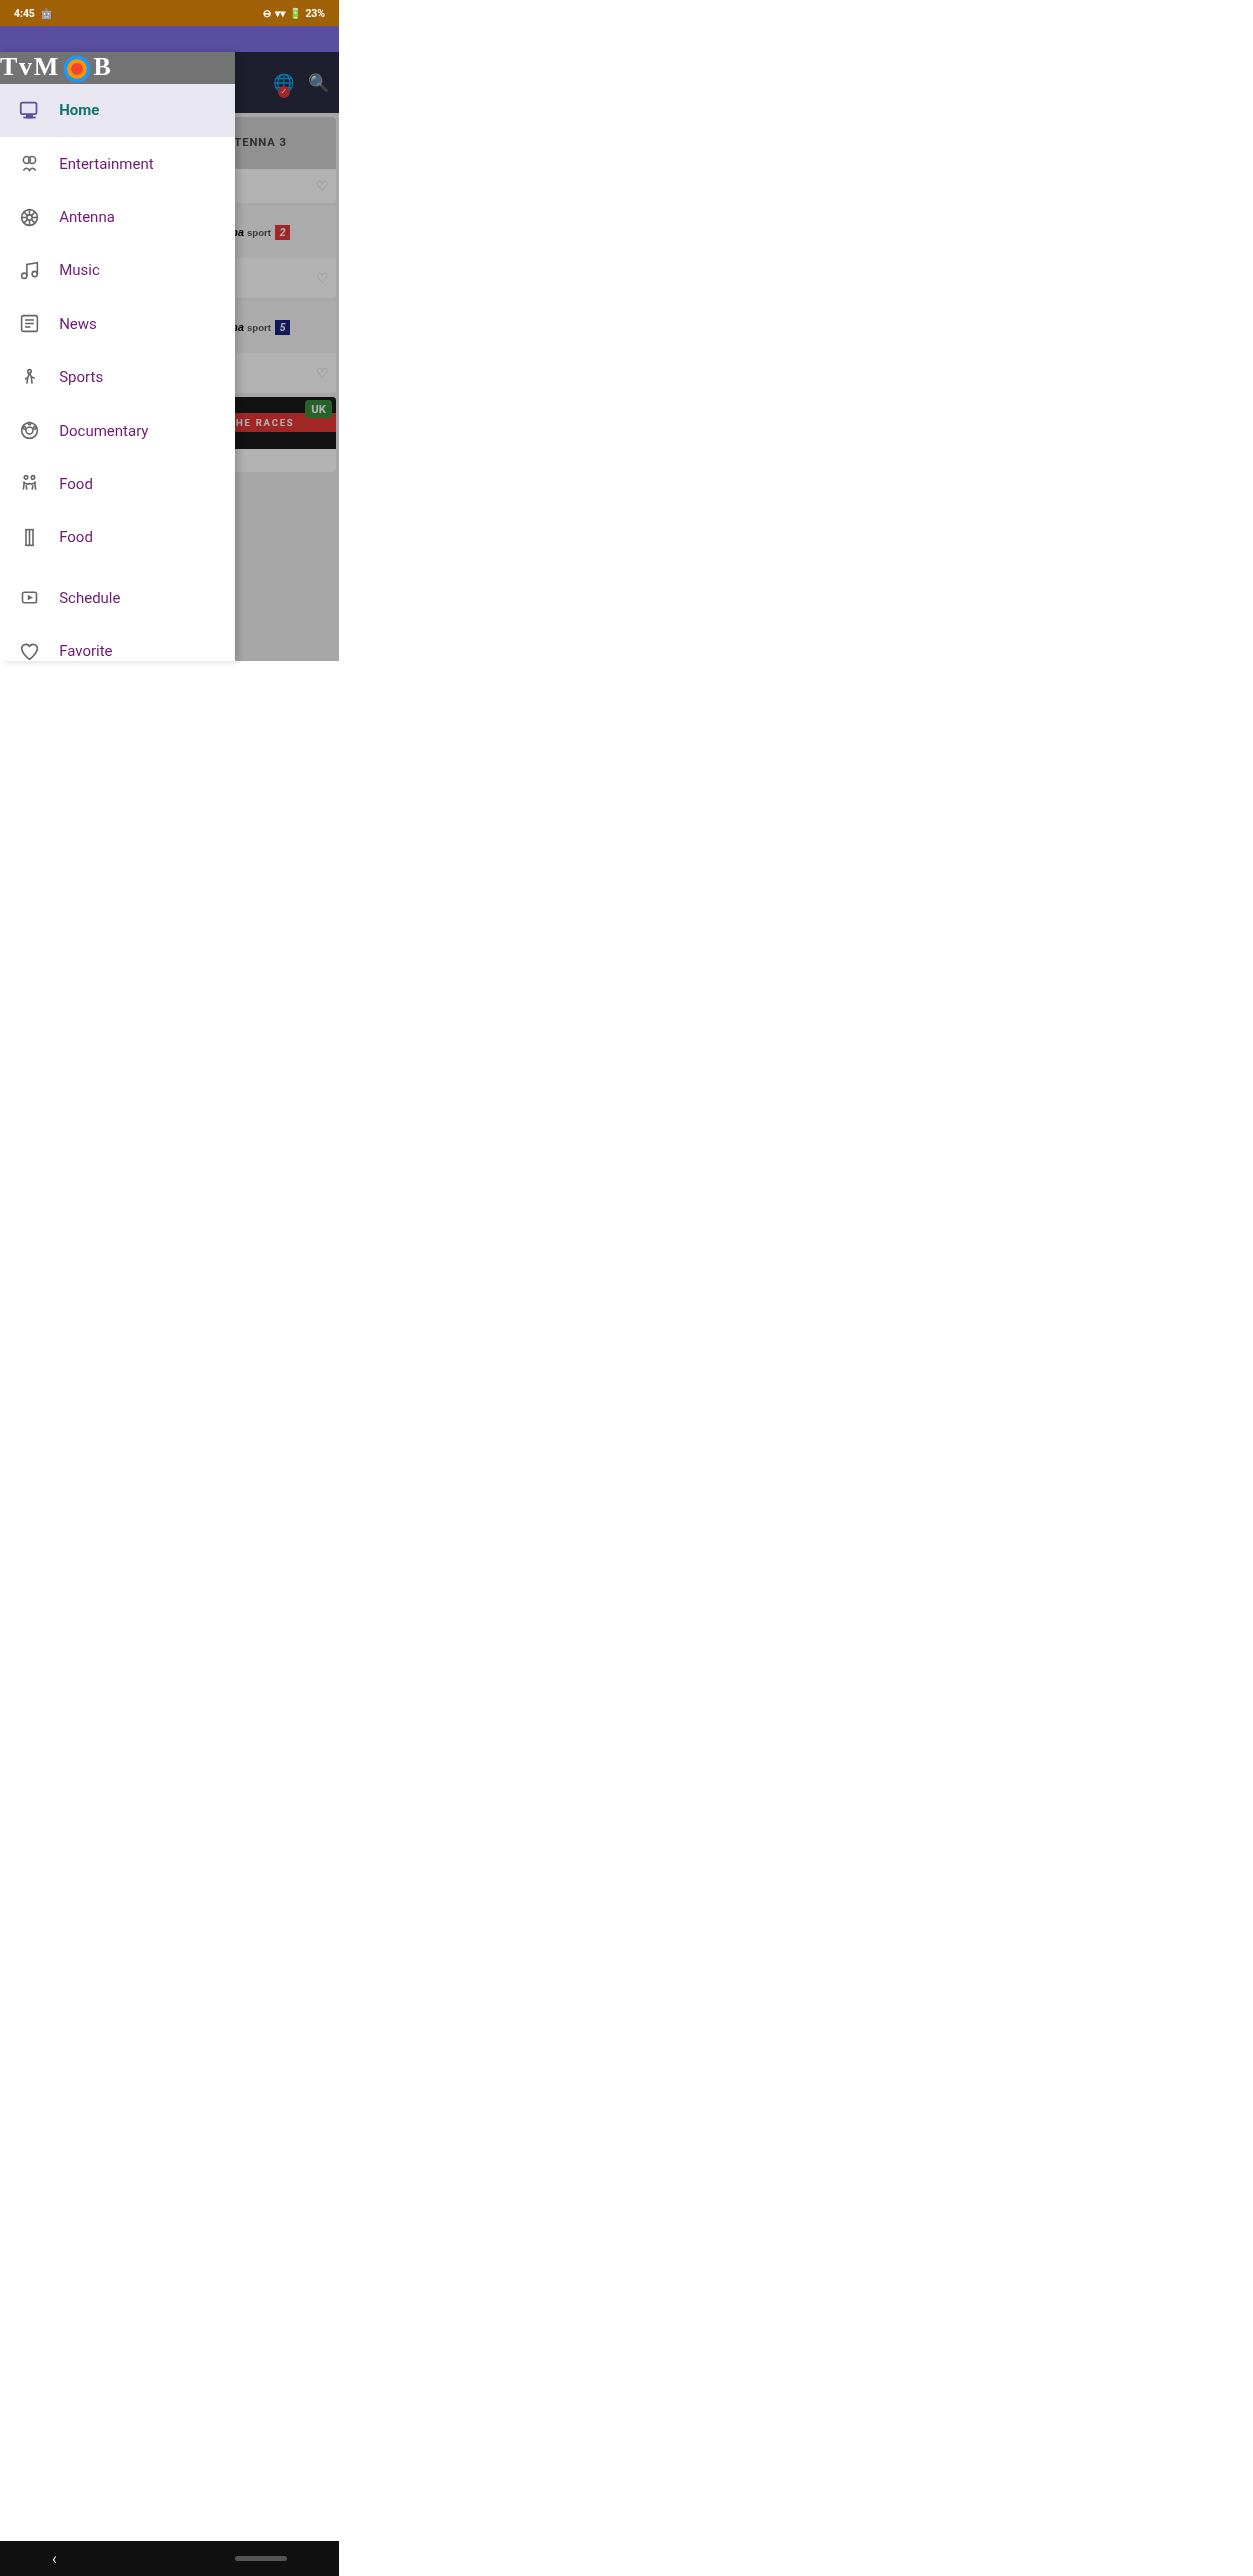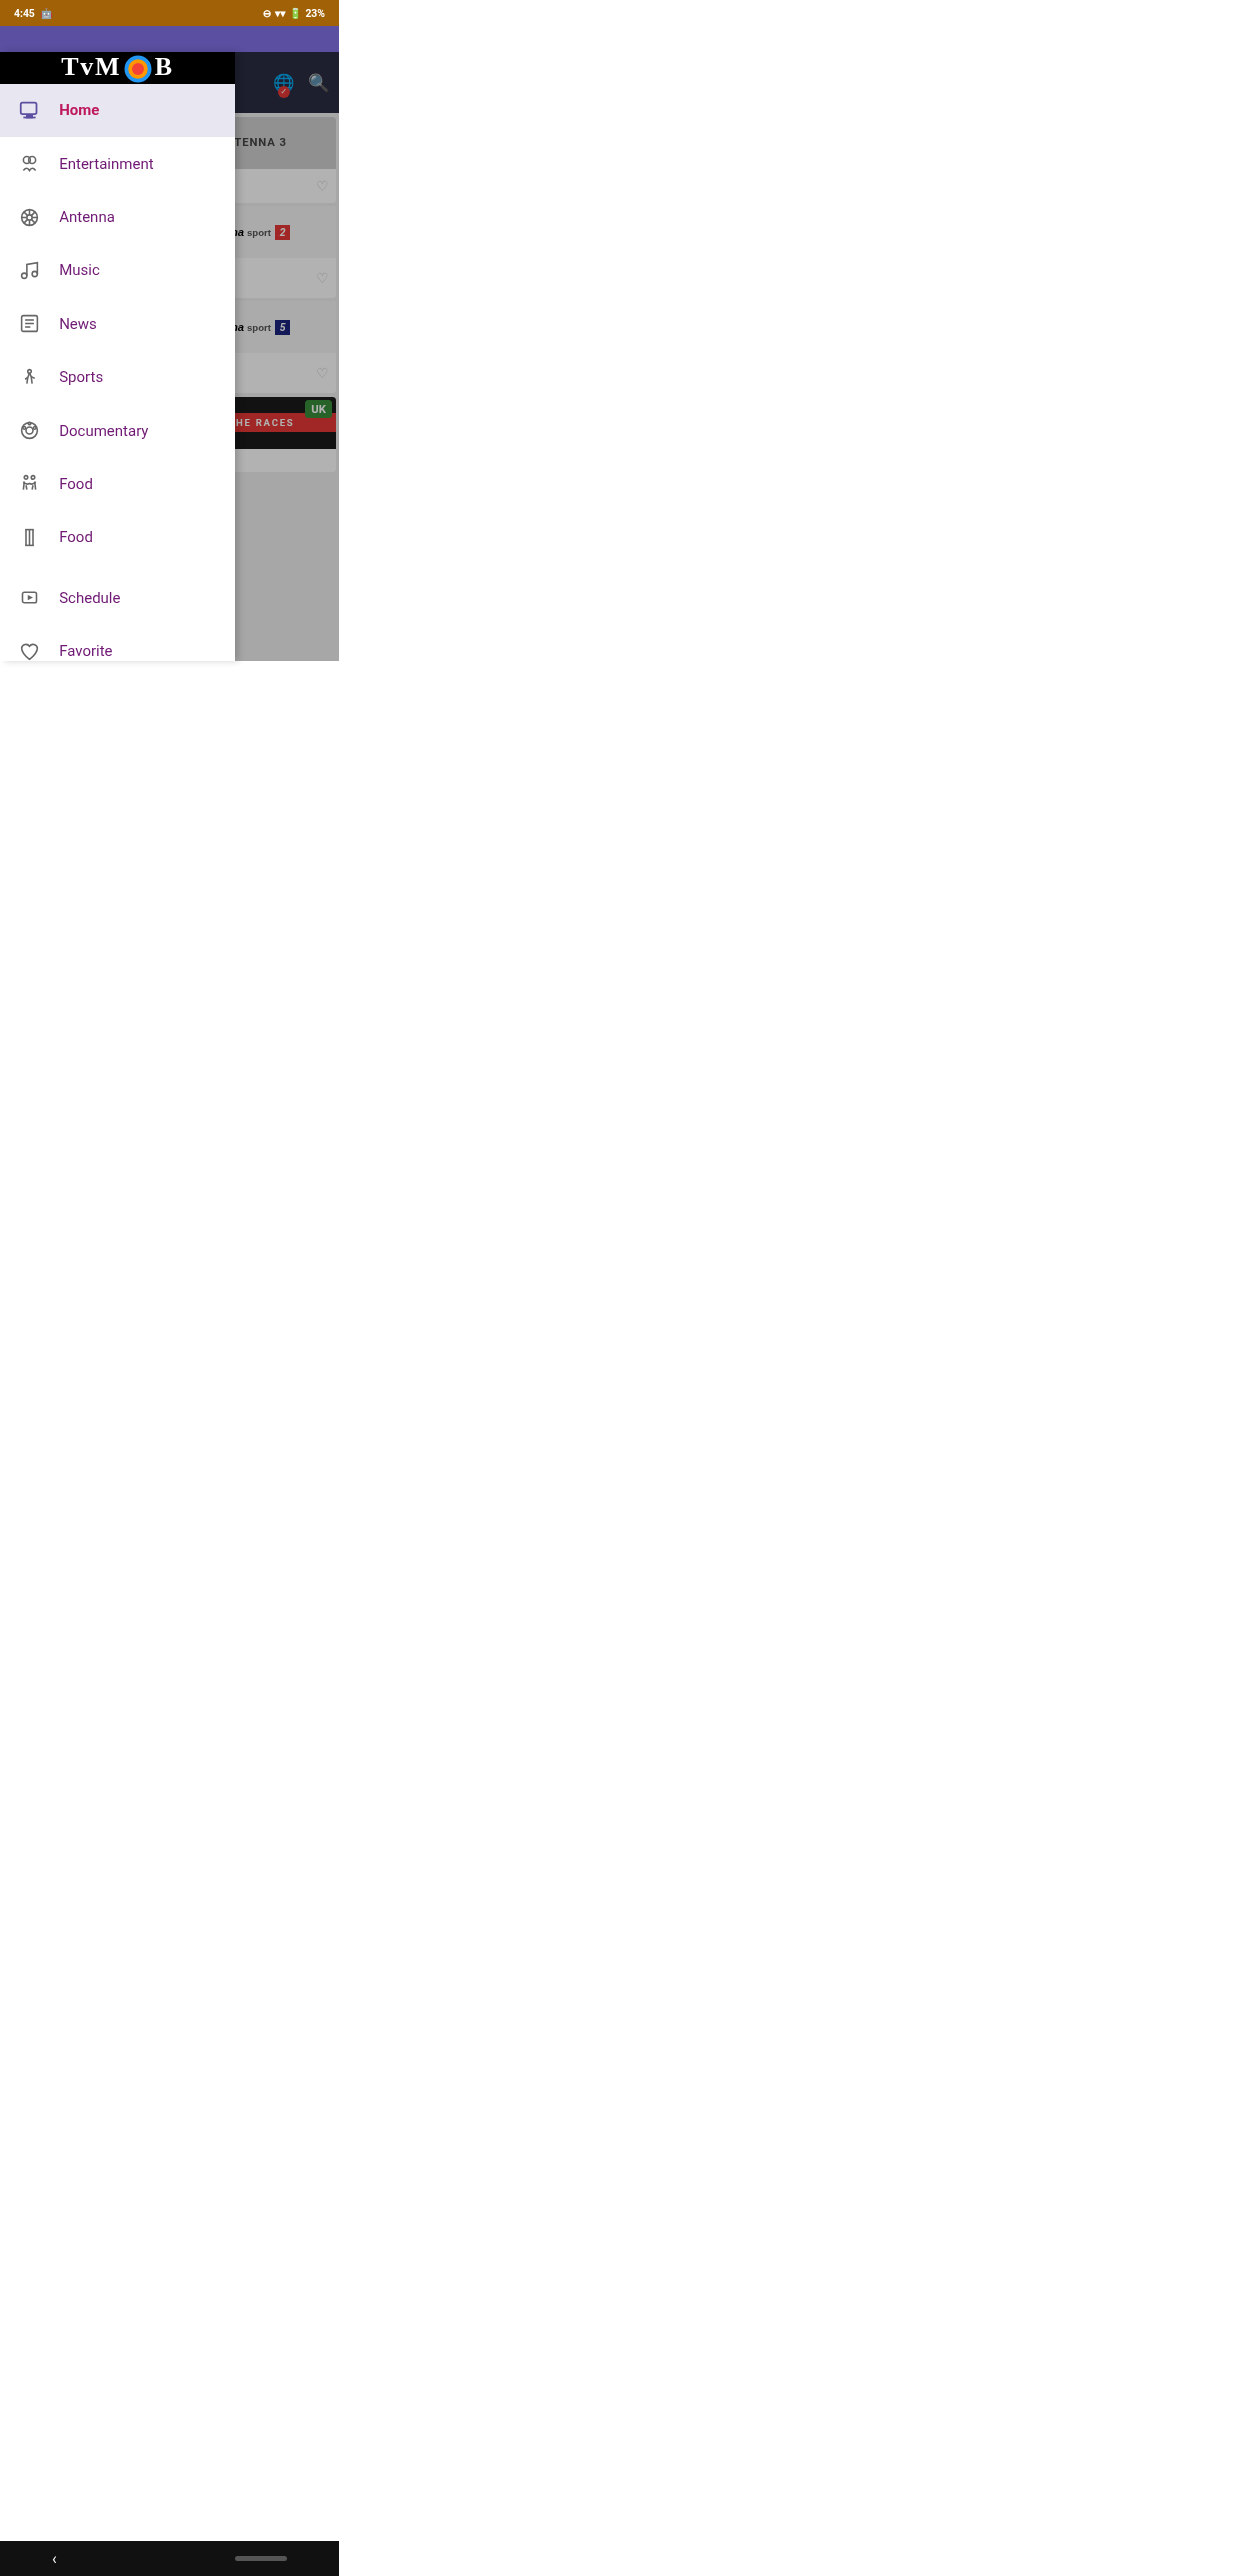--- a/index.html
+++ b/index.html
@@ -140,40 +140,39 @@
       width: 235px;
       height: calc(100% - 26px - 35px);
       background: #fff;
       z-index: 10;
       display: flex;
       flex-direction: column;
       overflow-y: auto;
       box-shadow: 3.5px 0 7px rgba(0,0,0,0.18);
     }
     .drawer-header {
-      background: #000000;
+      background: #737373;
       height: 87px;
       display: flex;
       align-items: center;
-      justify-content: center;
     }
 
     .nav-item {
       display: flex;
       align-items: center;
       padding: 14px 17.4px;
       gap: 17.4px;
       cursor: pointer;
       border-bottom: 0.9px solid transparent;
     }
     .nav-item.active {
       background: #e8e6f0;
     }
     .nav-item.active .nav-label {
-      color: #be185d;
+      color: #0f766e;
       font-weight: bold;
     }
     .nav-label {
       font-size: 15px;
       color: #701a75;
     }
     .nav-icon {
       width: 24.4px;
       height: 24.4px;
       display: flex;

